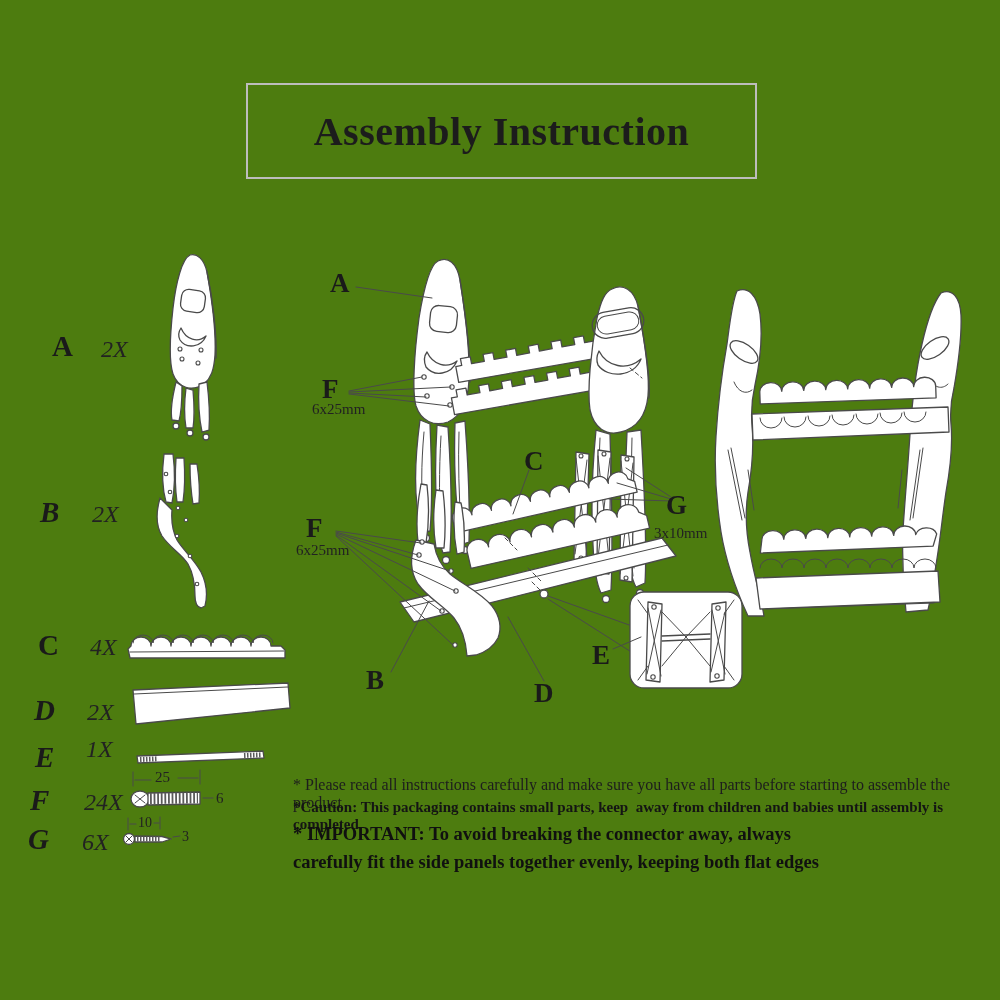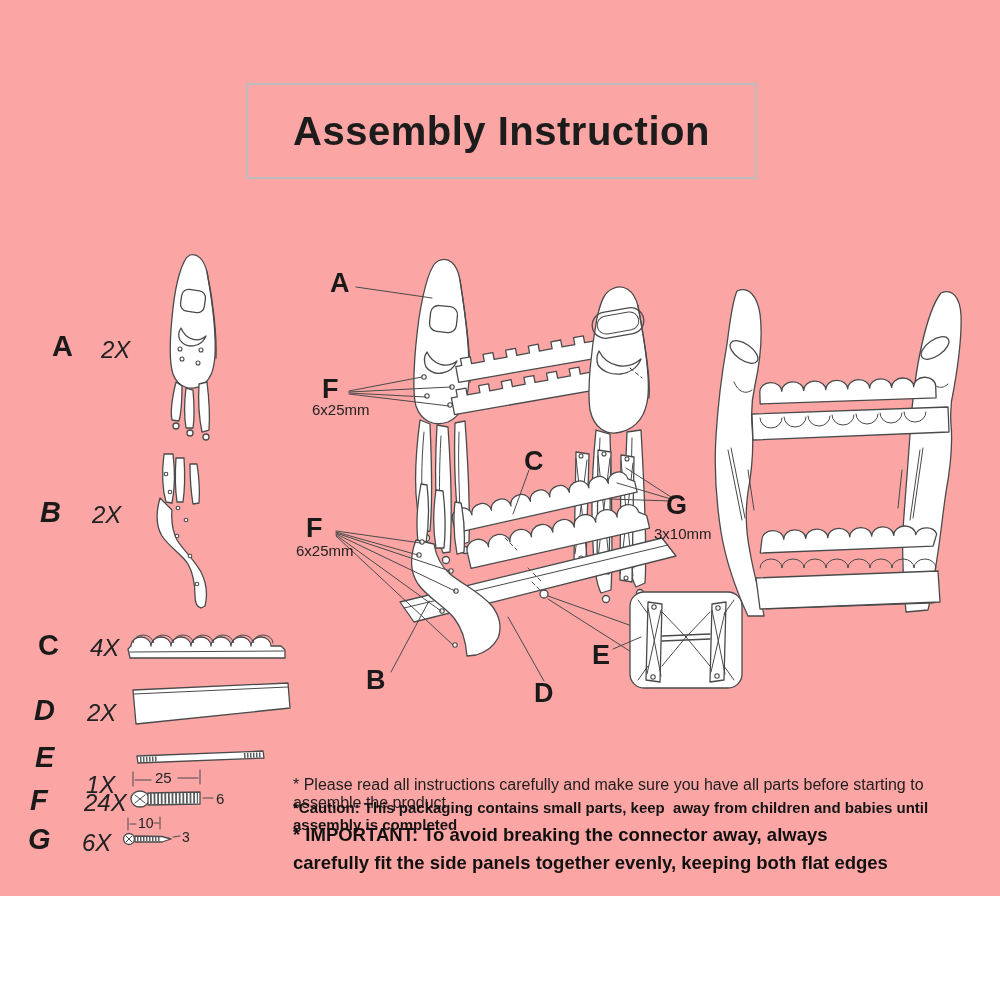--- a/index.html
+++ b/index.html
@@ -1,18 +1,18 @@
 <!DOCTYPE html>
 <html><head>
 <meta charset="utf-8">
 <style>
   html,body{margin:0;padding:0;background:#ffffff;}
   .page{
-    position:relative;width:1000px;height:896px;background:#fca5a5;overflow:hidden;
-    font-family:Liberation Sans, sans-serif;color:#141414;
+    position:relative;width:1000px;height:1000px;background:#4d7c0f;overflow:hidden;
+    font-family:Liberation Serif, serif;color:#141414;
   }
   .abs{position:absolute;white-space:pre-wrap;}
   .title-box{
     position:absolute;left:246px;top:83px;width:507px;height:92px;
     border:2px solid #bdbdbd;display:flex;align-items:center;justify-content:center;
   }
   .title-text{font-size:40px;font-weight:bold;letter-spacing:0.5px;color:#1c1c1c;}
   .part-letter{font-size:29px;font-weight:bold;color:#1a1a1a;}
   .italic{font-style:italic;}
   .part-count{font-size:24px;color:#222;}
@@ -252,21 +252,21 @@
   <div class="abs part-letter italic" style="left:40px;top:496px;">B</div>
   <div class="abs part-count italic" style="left:92px;top:501px;">2X</div>
 
   <div class="abs part-letter" style="left:38px;top:629px;">C</div>
   <div class="abs part-count italic" style="left:90px;top:634px;">4X</div>
 
   <div class="abs part-letter italic" style="left:34px;top:694px;">D</div>
   <div class="abs part-count italic" style="left:87px;top:699px;">2X</div>
 
   <div class="abs part-letter italic" style="left:35px;top:741px;">E</div>
-  <div class="abs part-count italic" style="left:86px;top:771px;">1X</div>
+  <div class="abs part-count italic" style="left:86px;top:736px;">1X</div>
 
   <div class="abs part-letter italic" style="left:30px;top:784px;">F</div>
   <div class="abs part-count italic" style="left:84px;top:789px;text-align:center;">24X</div>
 
   <div class="abs part-letter italic" style="left:28px;top:823px;">G</div>
   <div class="abs part-count italic" style="left:82px;top:829px;">6X</div>
 
   <div class="abs dim-num" style="left:155px;top:769px;">25</div>
   <div class="abs dim-num" style="left:216px;top:790px;">6</div>
   <div class="abs dim-num" style="left:138px;top:815px;font-size:14px;">10</div>

